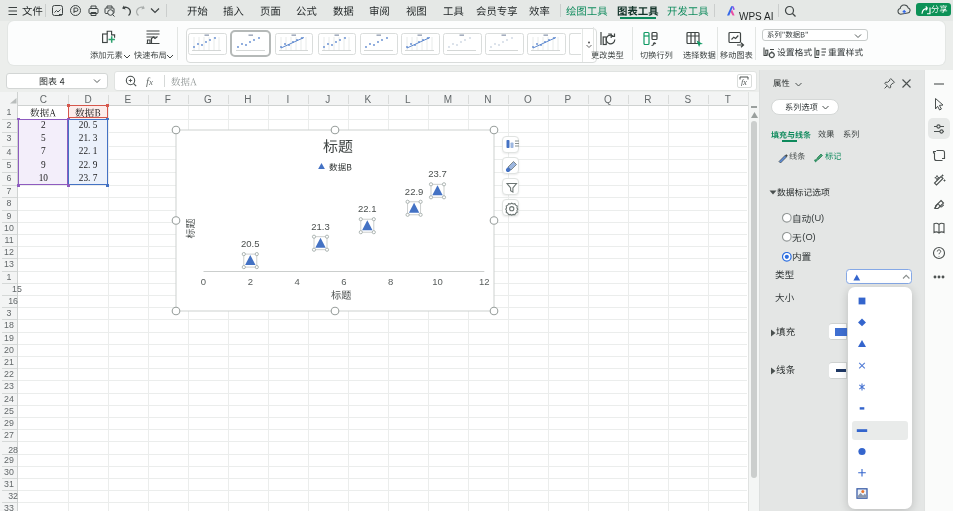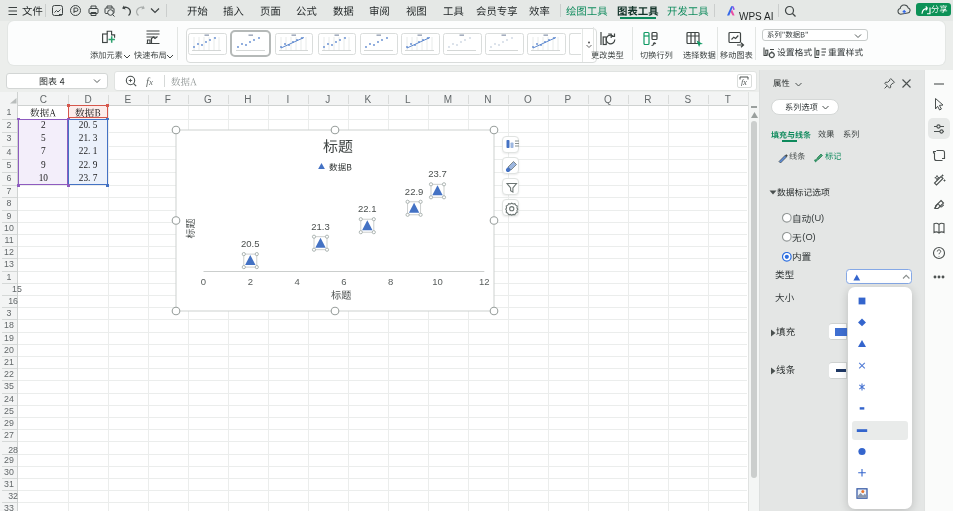--- a/index.html
+++ b/index.html
@@ -664,21 +664,21 @@
 <div style="position:absolute;left:0;top:319.3px;width:18px;height:12.2px;font:8.8px 'Liberation Sans',sans-serif;color:#63686a;text-align:center;line-height:12.2px">18</div>
 <div style="position:absolute;left:2px;top:331.5px;width:15px;height:1px;background:#d5d8d7"></div>
 <div style="position:absolute;left:0;top:331.5px;width:18px;height:12.2px;font:8.8px 'Liberation Sans',sans-serif;color:#63686a;text-align:center;line-height:12.2px">19</div>
 <div style="position:absolute;left:2px;top:343.7px;width:15px;height:1px;background:#d5d8d7"></div>
 <div style="position:absolute;left:0;top:343.7px;width:18px;height:12.2px;font:8.8px 'Liberation Sans',sans-serif;color:#63686a;text-align:center;line-height:12.2px">20</div>
 <div style="position:absolute;left:2px;top:355.9px;width:15px;height:1px;background:#d5d8d7"></div>
 <div style="position:absolute;left:0;top:355.9px;width:18px;height:12.2px;font:8.8px 'Liberation Sans',sans-serif;color:#63686a;text-align:center;line-height:12.2px">21</div>
 <div style="position:absolute;left:2px;top:368.1px;width:15px;height:1px;background:#d5d8d7"></div>
 <div style="position:absolute;left:0;top:368.1px;width:18px;height:12.2px;font:8.8px 'Liberation Sans',sans-serif;color:#63686a;text-align:center;line-height:12.2px">22</div>
 <div style="position:absolute;left:2px;top:380.3px;width:15px;height:1px;background:#d5d8d7"></div>
-<div style="position:absolute;left:0;top:380.3px;width:18px;height:12.2px;font:8.8px 'Liberation Sans',sans-serif;color:#63686a;text-align:center;line-height:12.2px">35</div>
+<div style="position:absolute;left:0;top:380.3px;width:18px;height:12.2px;font:8.8px 'Liberation Sans',sans-serif;color:#63686a;text-align:center;line-height:12.2px">23</div>
 <div style="position:absolute;left:2px;top:392.5px;width:15px;height:1px;background:#d5d8d7"></div>
 <div style="position:absolute;left:0;top:392.5px;width:18px;height:12.2px;font:8.8px 'Liberation Sans',sans-serif;color:#63686a;text-align:center;line-height:12.2px">24</div>
 <div style="position:absolute;left:2px;top:404.7px;width:15px;height:1px;background:#d5d8d7"></div>
 <div style="position:absolute;left:0;top:404.7px;width:18px;height:12.2px;font:8.8px 'Liberation Sans',sans-serif;color:#63686a;text-align:center;line-height:12.2px">25</div>
 <div style="position:absolute;left:2px;top:416.9px;width:15px;height:1px;background:#d5d8d7"></div>
 <div style="position:absolute;left:0;top:416.9px;width:18px;height:12.2px;font:8.8px 'Liberation Sans',sans-serif;color:#63686a;text-align:center;line-height:12.2px">29</div>
 <div style="position:absolute;left:2px;top:429.1px;width:15px;height:1px;background:#d5d8d7"></div>
 <div style="position:absolute;left:0;top:429.1px;width:18px;height:12.2px;font:8.8px 'Liberation Sans',sans-serif;color:#63686a;text-align:center;line-height:12.2px">27</div>
 <div style="position:absolute;left:2px;top:441.3px;width:15px;height:1px;background:#d5d8d7"></div>
 <div style="position:absolute;left:0;top:444px;width:18px;height:12.2px;font:8.8px 'Liberation Sans',sans-serif;color:#63686a;text-align:right;line-height:12.2px">28</div>

